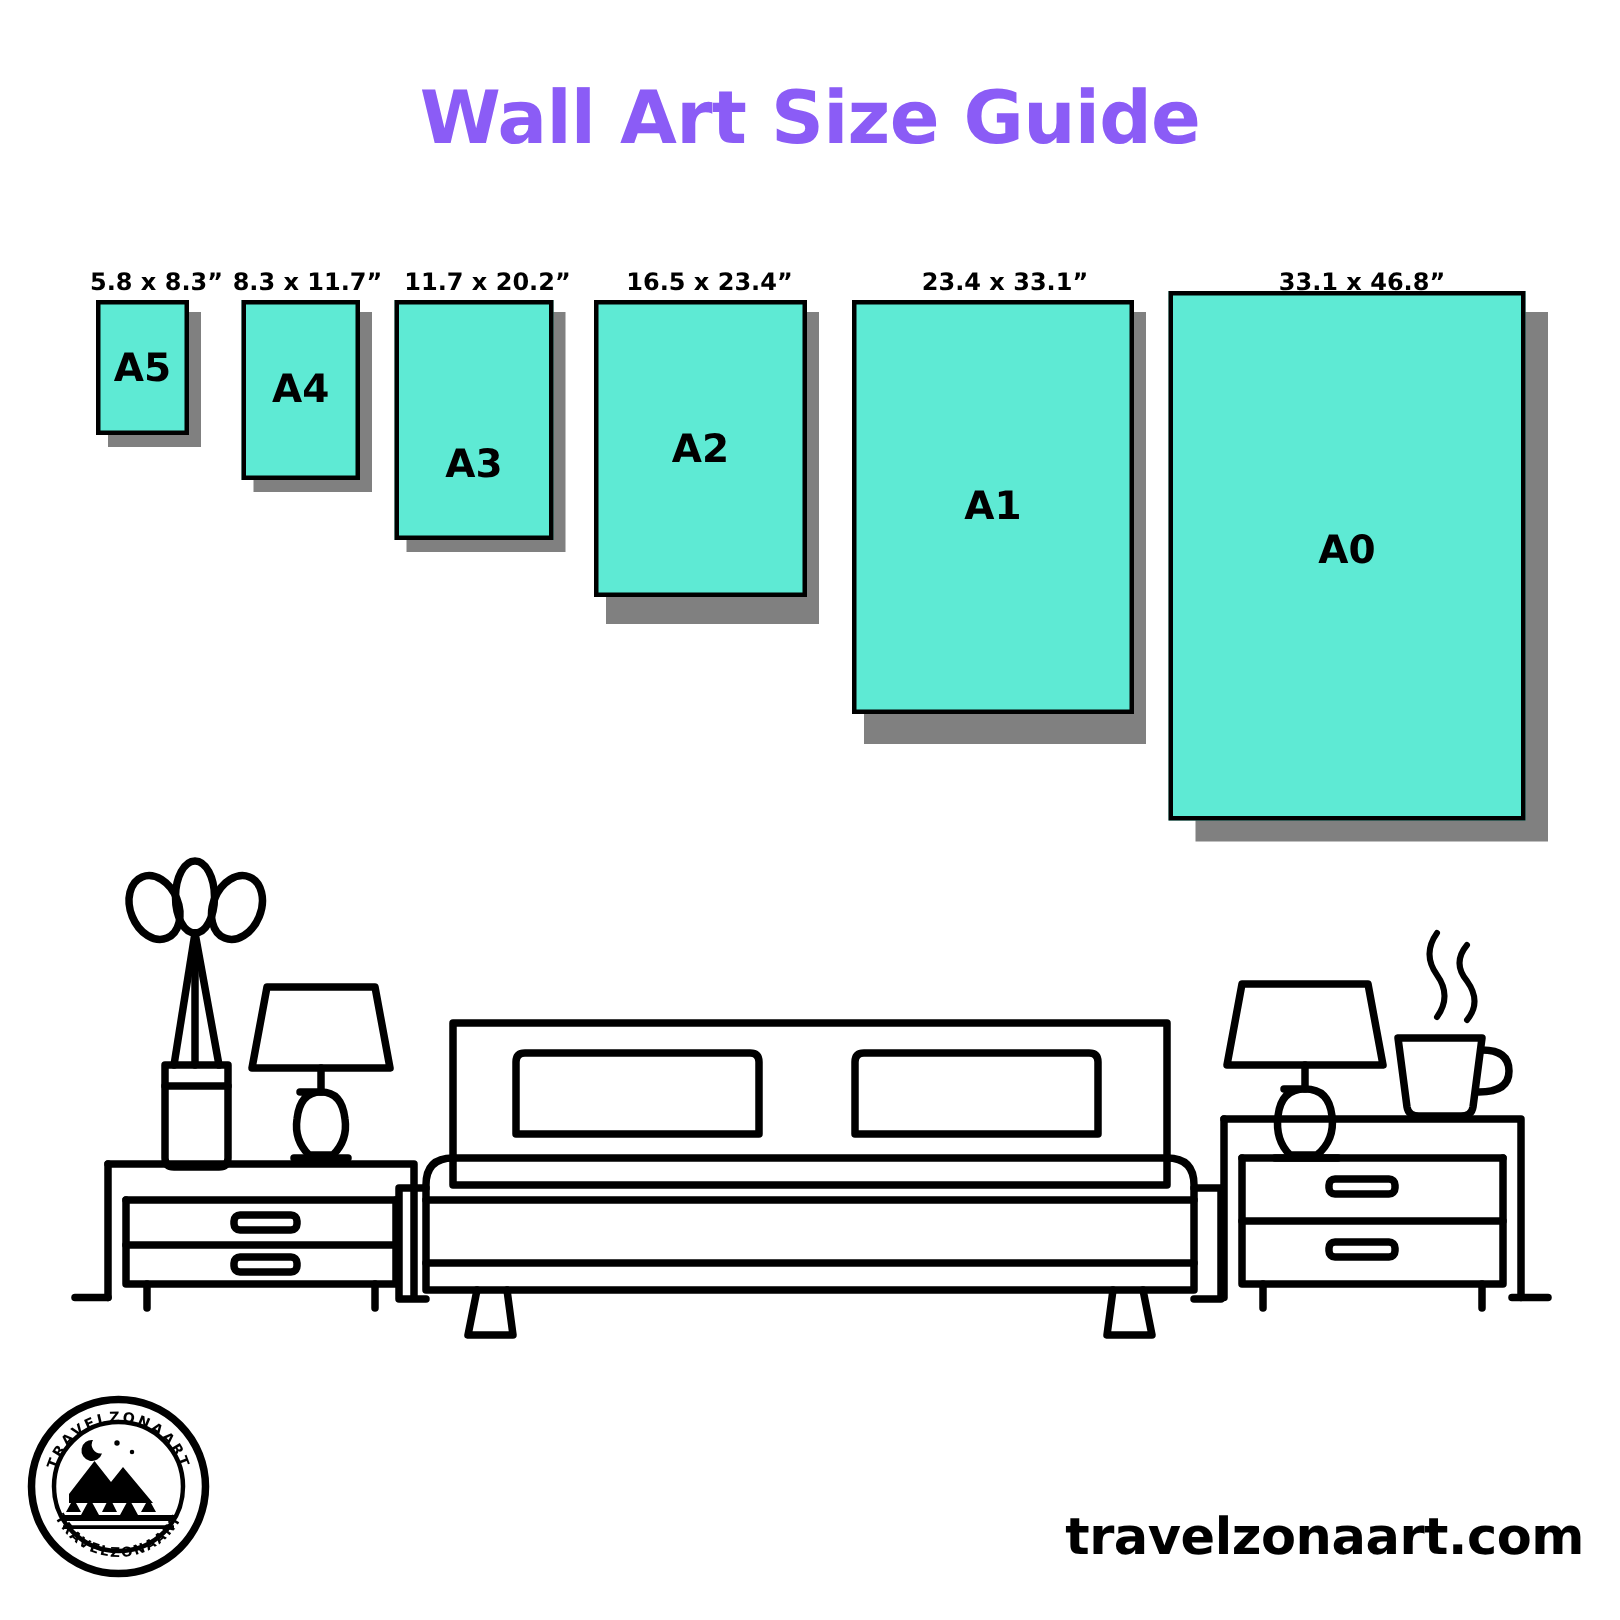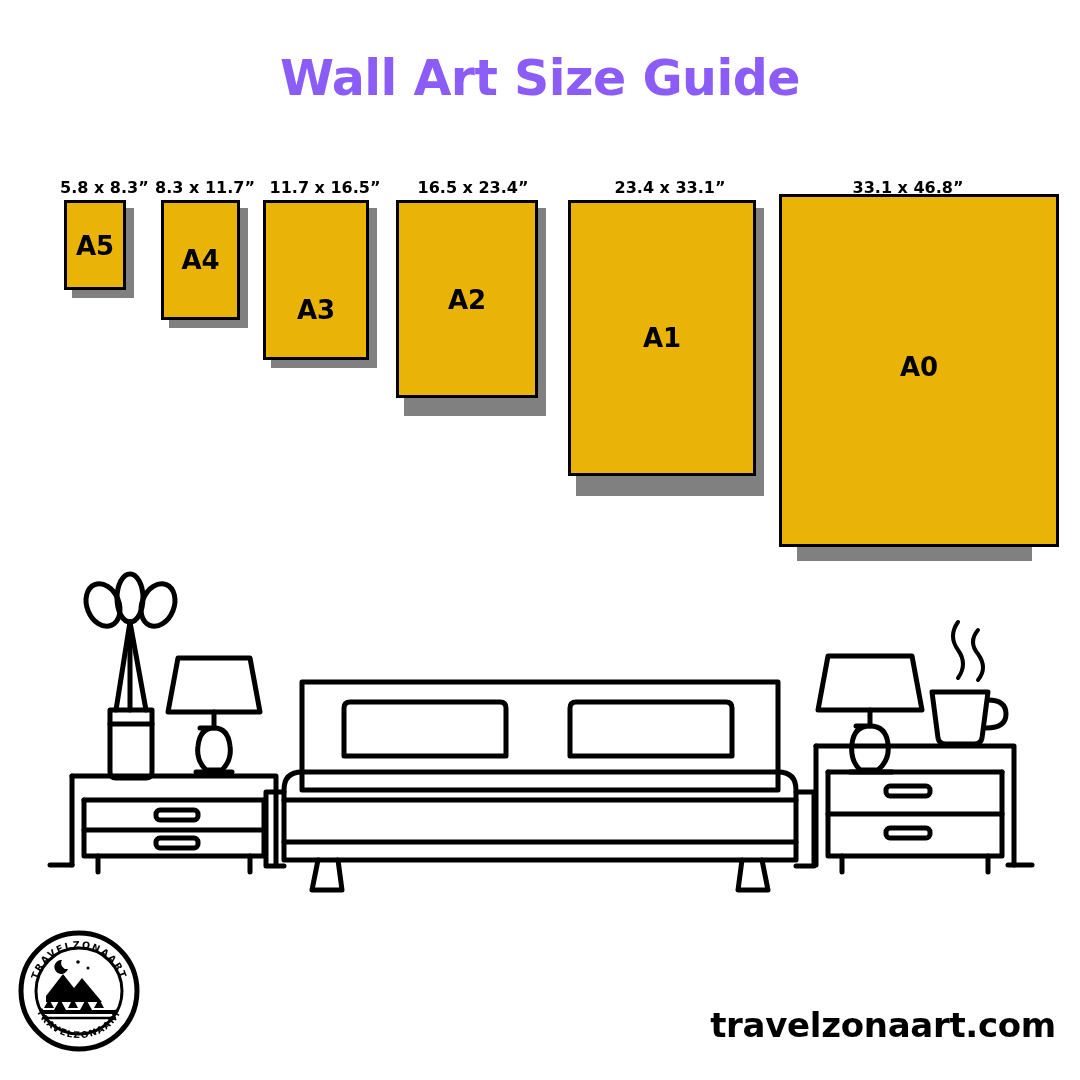--- a/index.html
+++ b/index.html
@@ -47,21 +47,21 @@
     font-weight: bold;
     color: #000;
     text-align: center;
   }
   .frame-shadow {
     position: absolute;
     background: #808080;
   }
   .frame-box {
     position: absolute;
-    background: #eab308;
+    background: #5eead4;
     border: 3px solid #000000;
     box-sizing: border-box;
   }
   .frame-label {
     position: absolute;
     width: 100%;
     text-align: center;
     font-size: 26px;
     font-weight: bold;
     color: #000;
@@ -111,21 +111,21 @@
 
   <div class="frame-group">
     <div class="frame-caption" style="left:155px; top:8px; width:100px;">8.3 x 11.7”</div>
     <div class="frame-shadow" style="left:169px; top:38px; width:79px; height:120px;"></div>
     <div class="frame-box" style="left:161px; top:30px; width:79px; height:120px;">
       <div class="frame-label" style="top:42px;">A4</div>
     </div>
   </div>
 
   <div class="frame-group">
-    <div class="frame-caption" style="left:265px; top:8px; width:120px;">11.7 x 16.5”</div>
+    <div class="frame-caption" style="left:265px; top:8px; width:120px;">11.7 x 20.2”</div>
     <div class="frame-shadow" style="left:271px; top:38px; width:106px; height:160px;"></div>
     <div class="frame-box" style="left:263px; top:30px; width:106px; height:160px;">
       <div class="frame-label" style="top:62px;margin-top:30px;">A3</div>
     </div>
   </div>
 
   <div class="frame-group">
     <div class="frame-caption" style="left:408px; top:8px; width:130px;">16.5 x 23.4”</div>
     <div class="frame-shadow" style="left:404px; top:38px; width:142px; height:208px;"></div>
     <div class="frame-box" style="left:396px; top:30px; width:142px; height:198px;">
@@ -137,21 +137,21 @@
     <div class="frame-caption" style="left:600px; top:8px; width:140px;">23.4 x 33.1”</div>
     <div class="frame-shadow" style="left:576px; top:38px; width:188px; height:288px;"></div>
     <div class="frame-box" style="left:568px; top:30px; width:188px; height:276px;">
       <div class="frame-label" style="top:120px;">A1</div>
     </div>
   </div>
 
   <div class="frame-group">
     <div class="frame-caption" style="left:833px; top:8px; width:150px;">33.1 x 46.8”</div>
     <div class="frame-shadow" style="left:797px; top:38px; width:235px; height:353px;"></div>
-    <div class="frame-box" style="left:779px; top:24px; width:280px; height:353px;">
+    <div class="frame-box" style="left:779px; top:24px; width:238px; height:353px;">
       <div class="frame-label" style="top:155px;">A0</div>
     </div>
   </div>
 
 </div>
 
 <div id="furniture">
   <svg viewBox="0 0 1080 360" width="1080" height="360" fill="none" stroke="#000" stroke-width="5" stroke-linecap="round" stroke-linejoin="round">
 
     <line x1="50" y1="305" x2="72" y2="305"></line>

